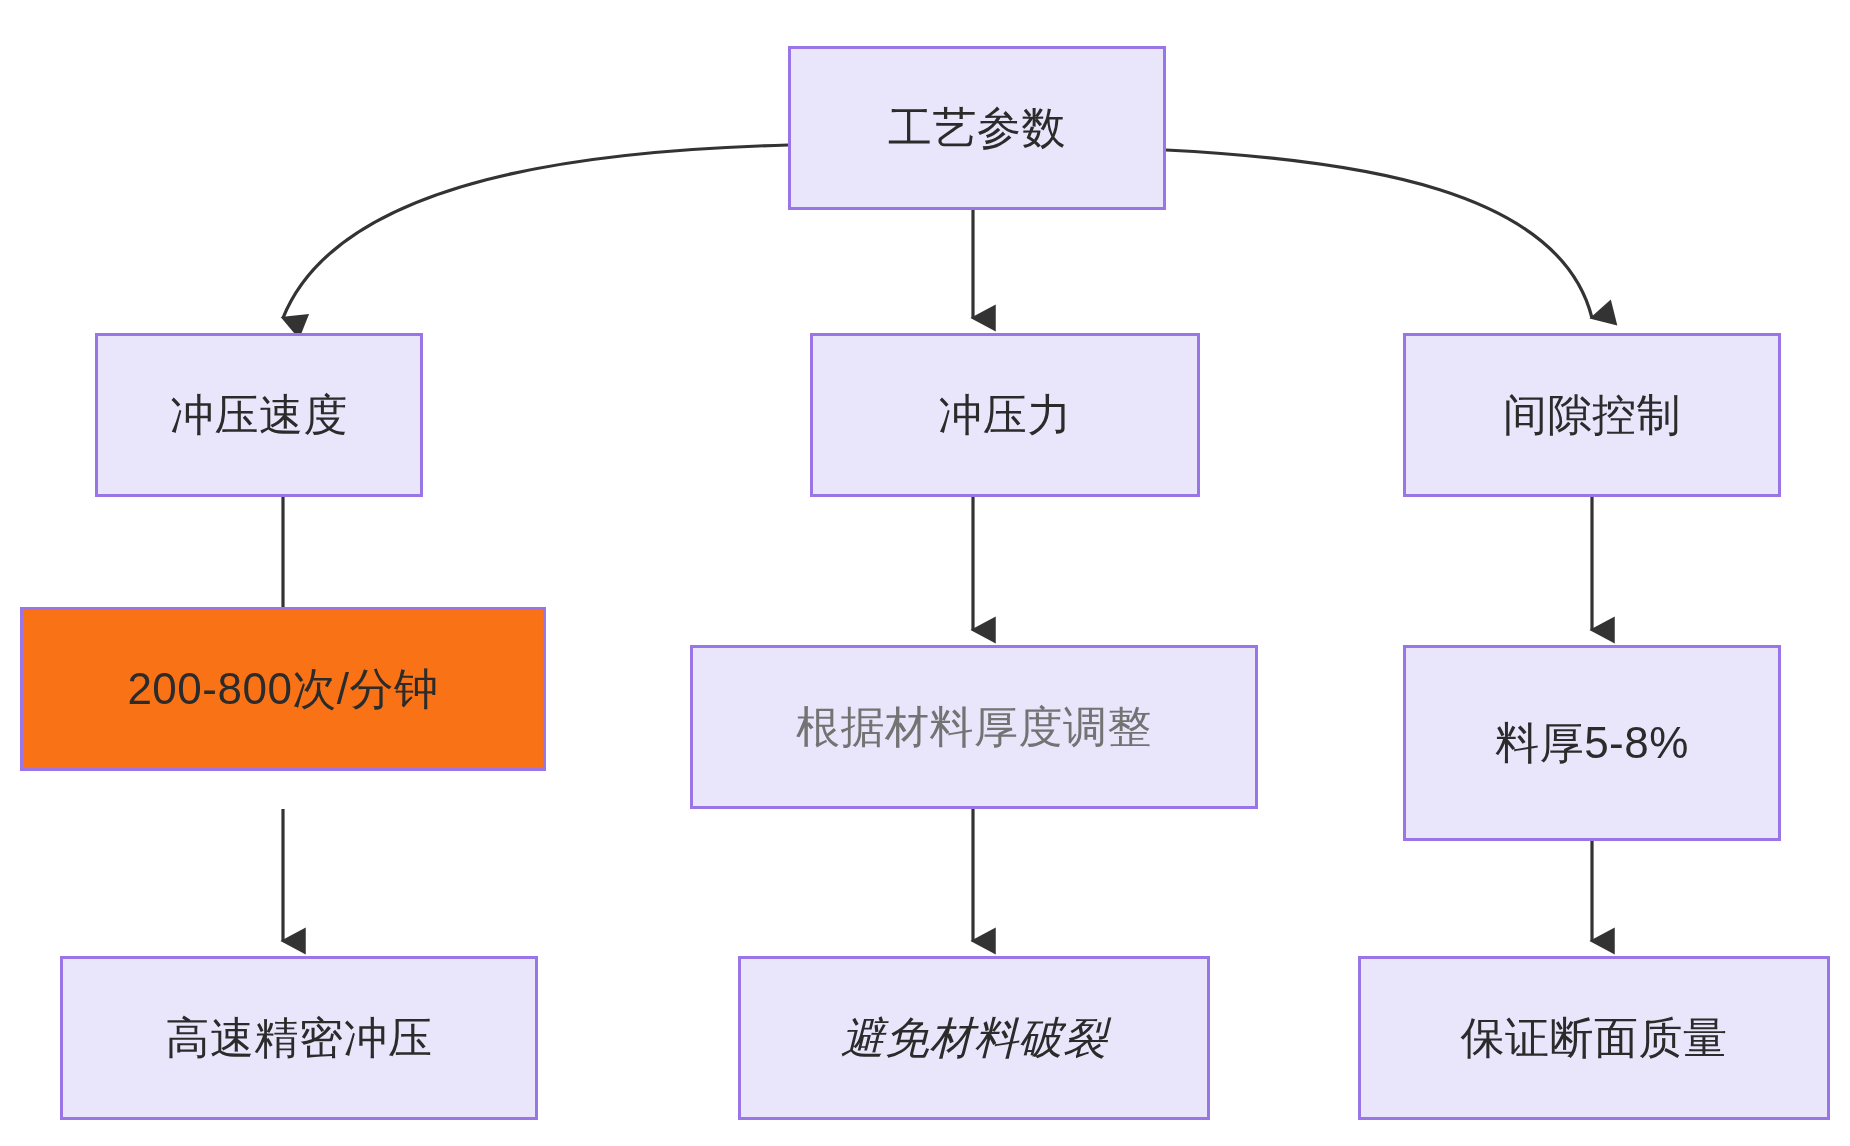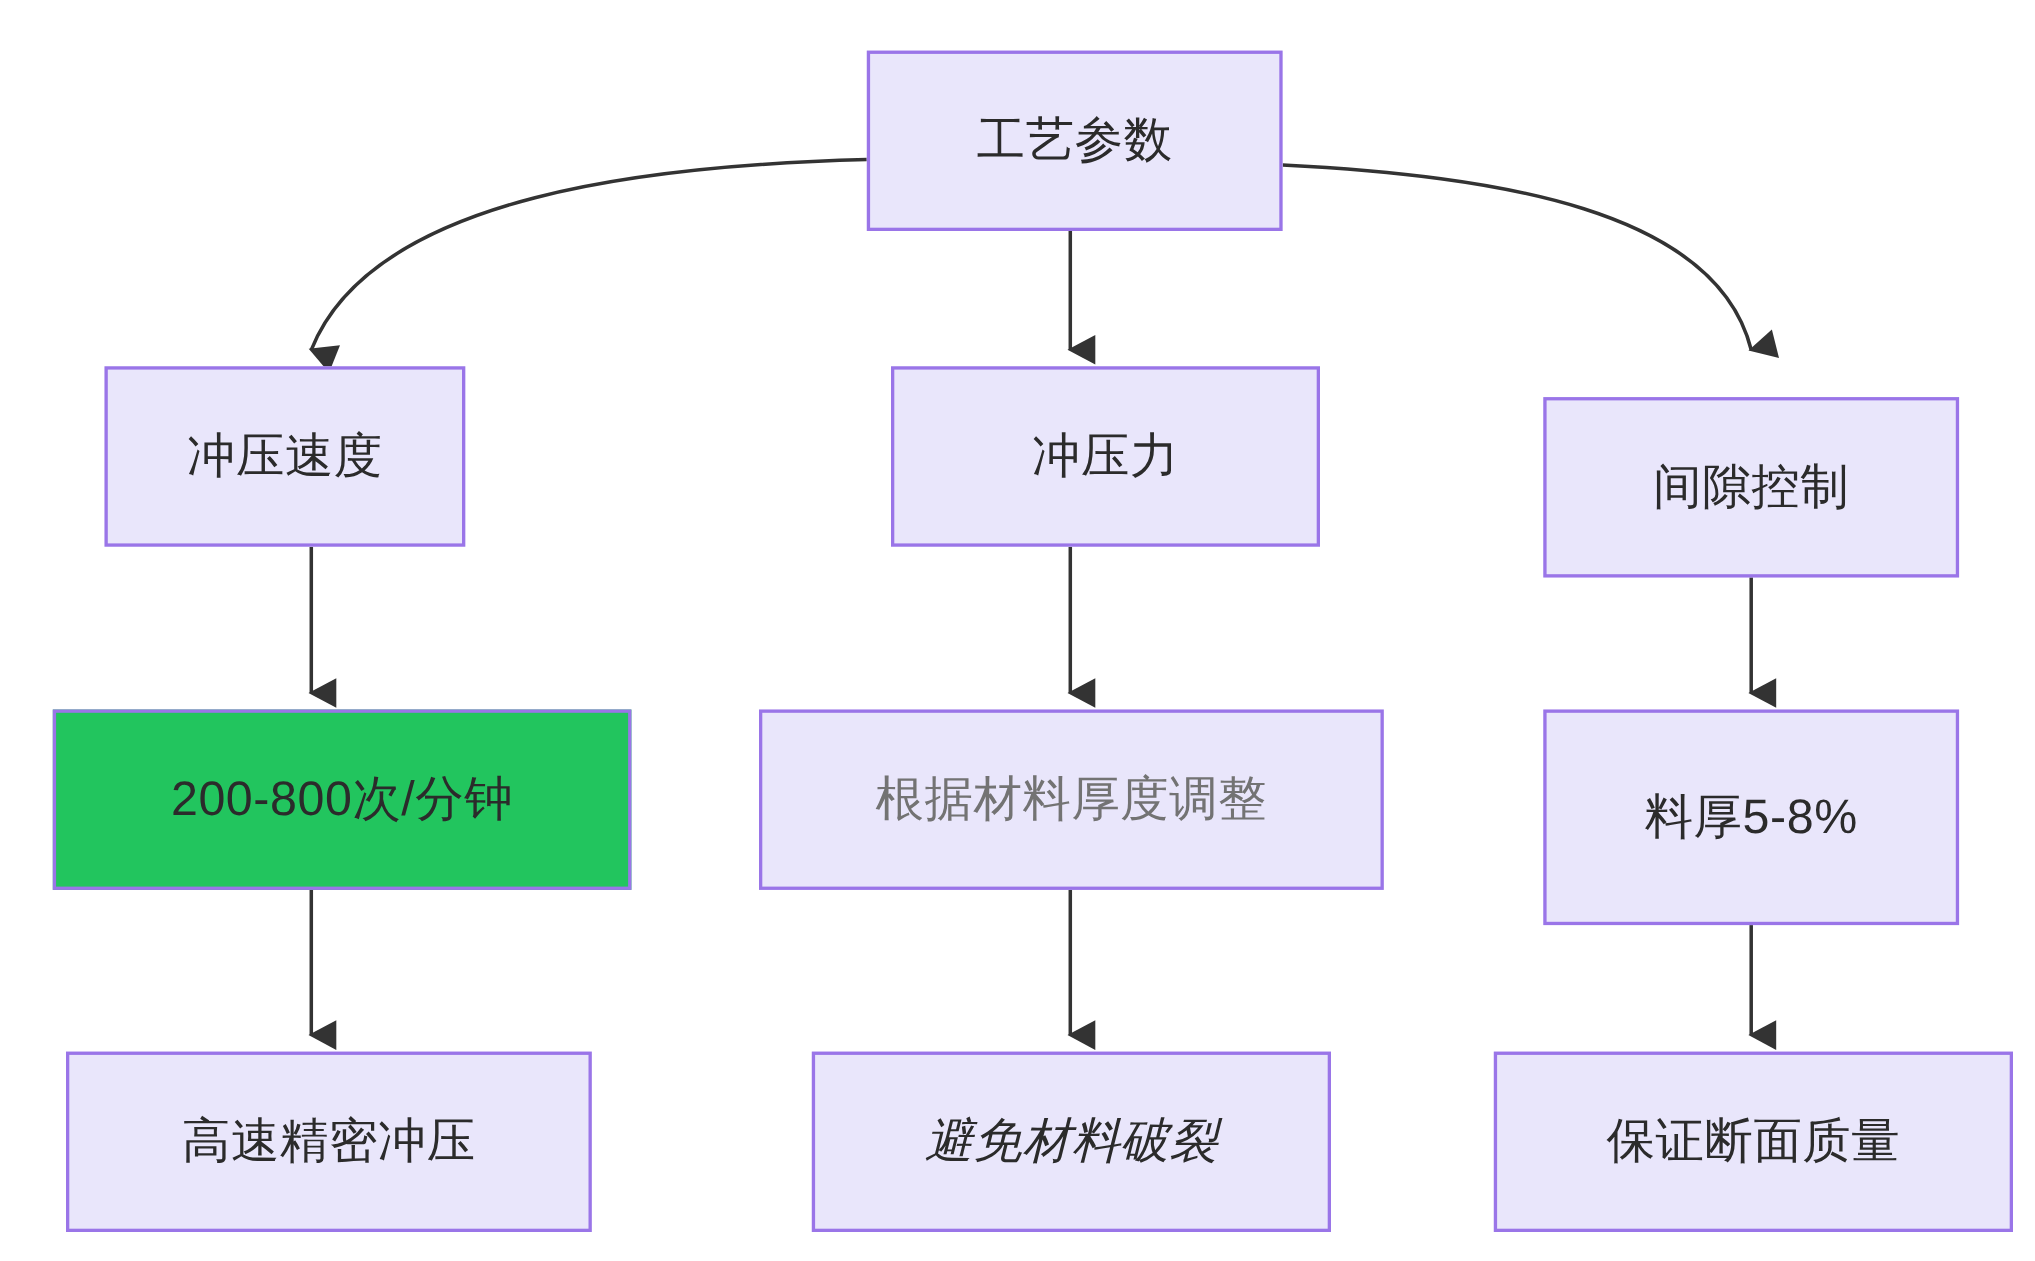--- a/index.html
+++ b/index.html
@@ -71,24 +71,24 @@
   <div id="nodes-layer">
       <div class="node" style="left: 788px; top: 22px; width: 378px; height: 164px; background: rgb(233, 230, 251); border-color: rgb(154, 117, 232); color: rgb(43, 43, 43); margin-top: 24px;">
         <span class="node-label">工艺参数</span>
       </div>
       <div class="node" style="left: 95px; top: 333px; width: 328px; height: 164px; background: rgb(233, 230, 251); border-color: rgb(154, 117, 232); color: rgb(43, 43, 43);">
         <span class="node-label">冲压速度</span>
       </div>
       <div class="node" style="left: 810px; top: 333px; width: 390px; height: 164px; background: rgb(233, 230, 251); border-color: rgb(154, 117, 232); color: rgb(43, 43, 43);">
         <span class="node-label">冲压力</span>
       </div>
-      <div class="node" style="left: 1403px; top: 333px; width: 378px; height: 164px; background: rgb(233, 230, 251); border-color: rgb(154, 117, 232); color: rgb(43, 43, 43); margin-top: 28px;">
+      <div class="node" style="left: 1403px; top: 333px; width: 378px; height: 164px; background: rgb(233, 230, 251); border-color: rgb(154, 117, 232); color: rgb(43, 43, 43);">
         <span class="node-label">间隙控制</span>
       </div>
-      <div class="node" style="left: 20px; top: 645px; width: 526px; height: 164px; background: #22c55e; border-color: rgb(154, 117, 232); color: rgb(43, 43, 43); margin-left: 28px;">
+      <div class="node" style="left: 20px; top: 607px; width: 526px; height: 164px; background: #f97316; border-color: rgb(154, 117, 232); color: rgb(43, 43, 43);">
         <span class="node-label">200-800次/分钟</span>
       </div>
       <div class="node" style="left: 690px; top: 645px; width: 568px; height: 164px; background: rgb(233, 230, 251); border-color: rgb(154, 117, 232); color: #737373;">
         <span class="node-label">根据材料厚度调整</span>
       </div>
       <div class="node" style="left: 1403px; top: 645px; width: 378px; height: 196px; background: rgb(233, 230, 251); border-color: rgb(154, 117, 232); color: rgb(43, 43, 43);">
         <span class="node-label">料厚5-8%</span>
       </div>
       <div class="node" style="left: 48px; top: 956px; width: 478px; height: 164px; background: rgb(233, 230, 251); border-color: rgb(154, 117, 232); color: rgb(43, 43, 43); margin-left: 12px;">
         <span class="node-label">高速精密冲压</span>

